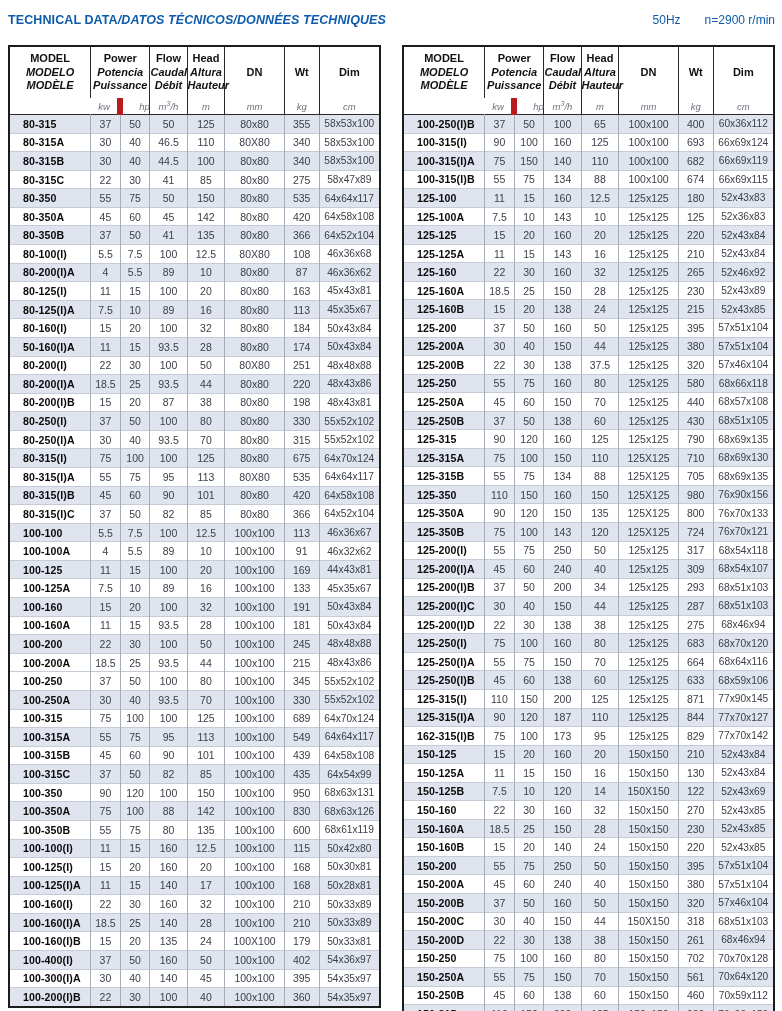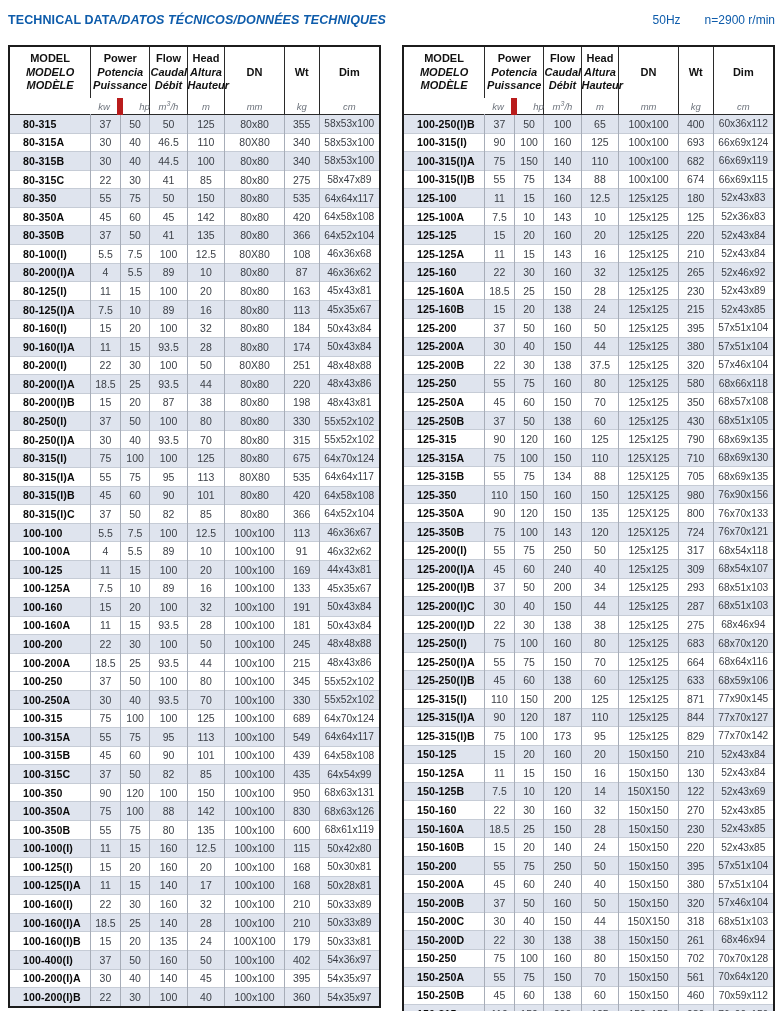--- a/index.html
+++ b/index.html
@@ -234,21 +234,21 @@
             <td class="model">80-160(I)</td>
             <td class="kw">15</td>
             <td class="hp">20</td>
             <td class="flow">100</td>
             <td class="head">32</td>
             <td class="dn">80x80</td>
             <td class="wt">184</td>
             <td class="dim">50x43x84</td>
           </tr>
           <tr class="alt">
-            <td class="model">90-160(I)A</td>
+            <td class="model">50-160(I)A</td>
             <td class="kw">11</td>
             <td class="hp">15</td>
             <td class="flow">93.5</td>
             <td class="head">28</td>
             <td class="dn">80x80</td>
             <td class="wt">174</td>
             <td class="dim">50x43x84</td>
           </tr>
           <tr>
             <td class="model">80-200(I)</td>
@@ -574,21 +574,21 @@
             <td class="model">100-400(I)</td>
             <td class="kw">37</td>
             <td class="hp">50</td>
             <td class="flow">160</td>
             <td class="head">50</td>
             <td class="dn">100x100</td>
             <td class="wt">402</td>
             <td class="dim">54x36x97</td>
           </tr>
           <tr>
-            <td class="model">100-200(I)A</td>
+            <td class="model">100-300(I)A</td>
             <td class="kw">30</td>
             <td class="hp">40</td>
             <td class="flow">140</td>
             <td class="head">45</td>
             <td class="dn">100x100</td>
             <td class="wt">395</td>
             <td class="dim">54x35x97</td>
           </tr>
           <tr class="alt">
             <td class="model">100-200(I)B</td>
@@ -785,21 +785,21 @@
             <td class="wt">580</td>
             <td class="dim">68x66x118</td>
           </tr>
           <tr>
             <td class="model">125-250A</td>
             <td class="kw">45</td>
             <td class="hp">60</td>
             <td class="flow">150</td>
             <td class="head">70</td>
             <td class="dn">125x125</td>
-            <td class="wt">350</td>
+            <td class="wt">440</td>
             <td class="dim">68x57x108</td>
           </tr>
           <tr class="alt">
             <td class="model">125-250B</td>
             <td class="kw">37</td>
             <td class="hp">50</td>
             <td class="flow">138</td>
             <td class="head">60</td>
             <td class="dn">125x125</td>
             <td class="wt">430</td>
@@ -959,21 +959,21 @@
             <td class="model">125-315(I)A</td>
             <td class="kw">90</td>
             <td class="hp">120</td>
             <td class="flow">187</td>
             <td class="head">110</td>
             <td class="dn">125x125</td>
             <td class="wt">844</td>
             <td class="dim">77x70x127</td>
           </tr>
           <tr>
-            <td class="model">125-315(I)B</td>
+            <td class="model">162-315(I)B</td>
             <td class="kw">75</td>
             <td class="hp">100</td>
             <td class="flow">173</td>
             <td class="head">95</td>
             <td class="dn">125x125</td>
             <td class="wt">829</td>
             <td class="dim">77x70x142</td>
           </tr>
           <tr class="alt">
             <td class="model">150-125</td>

